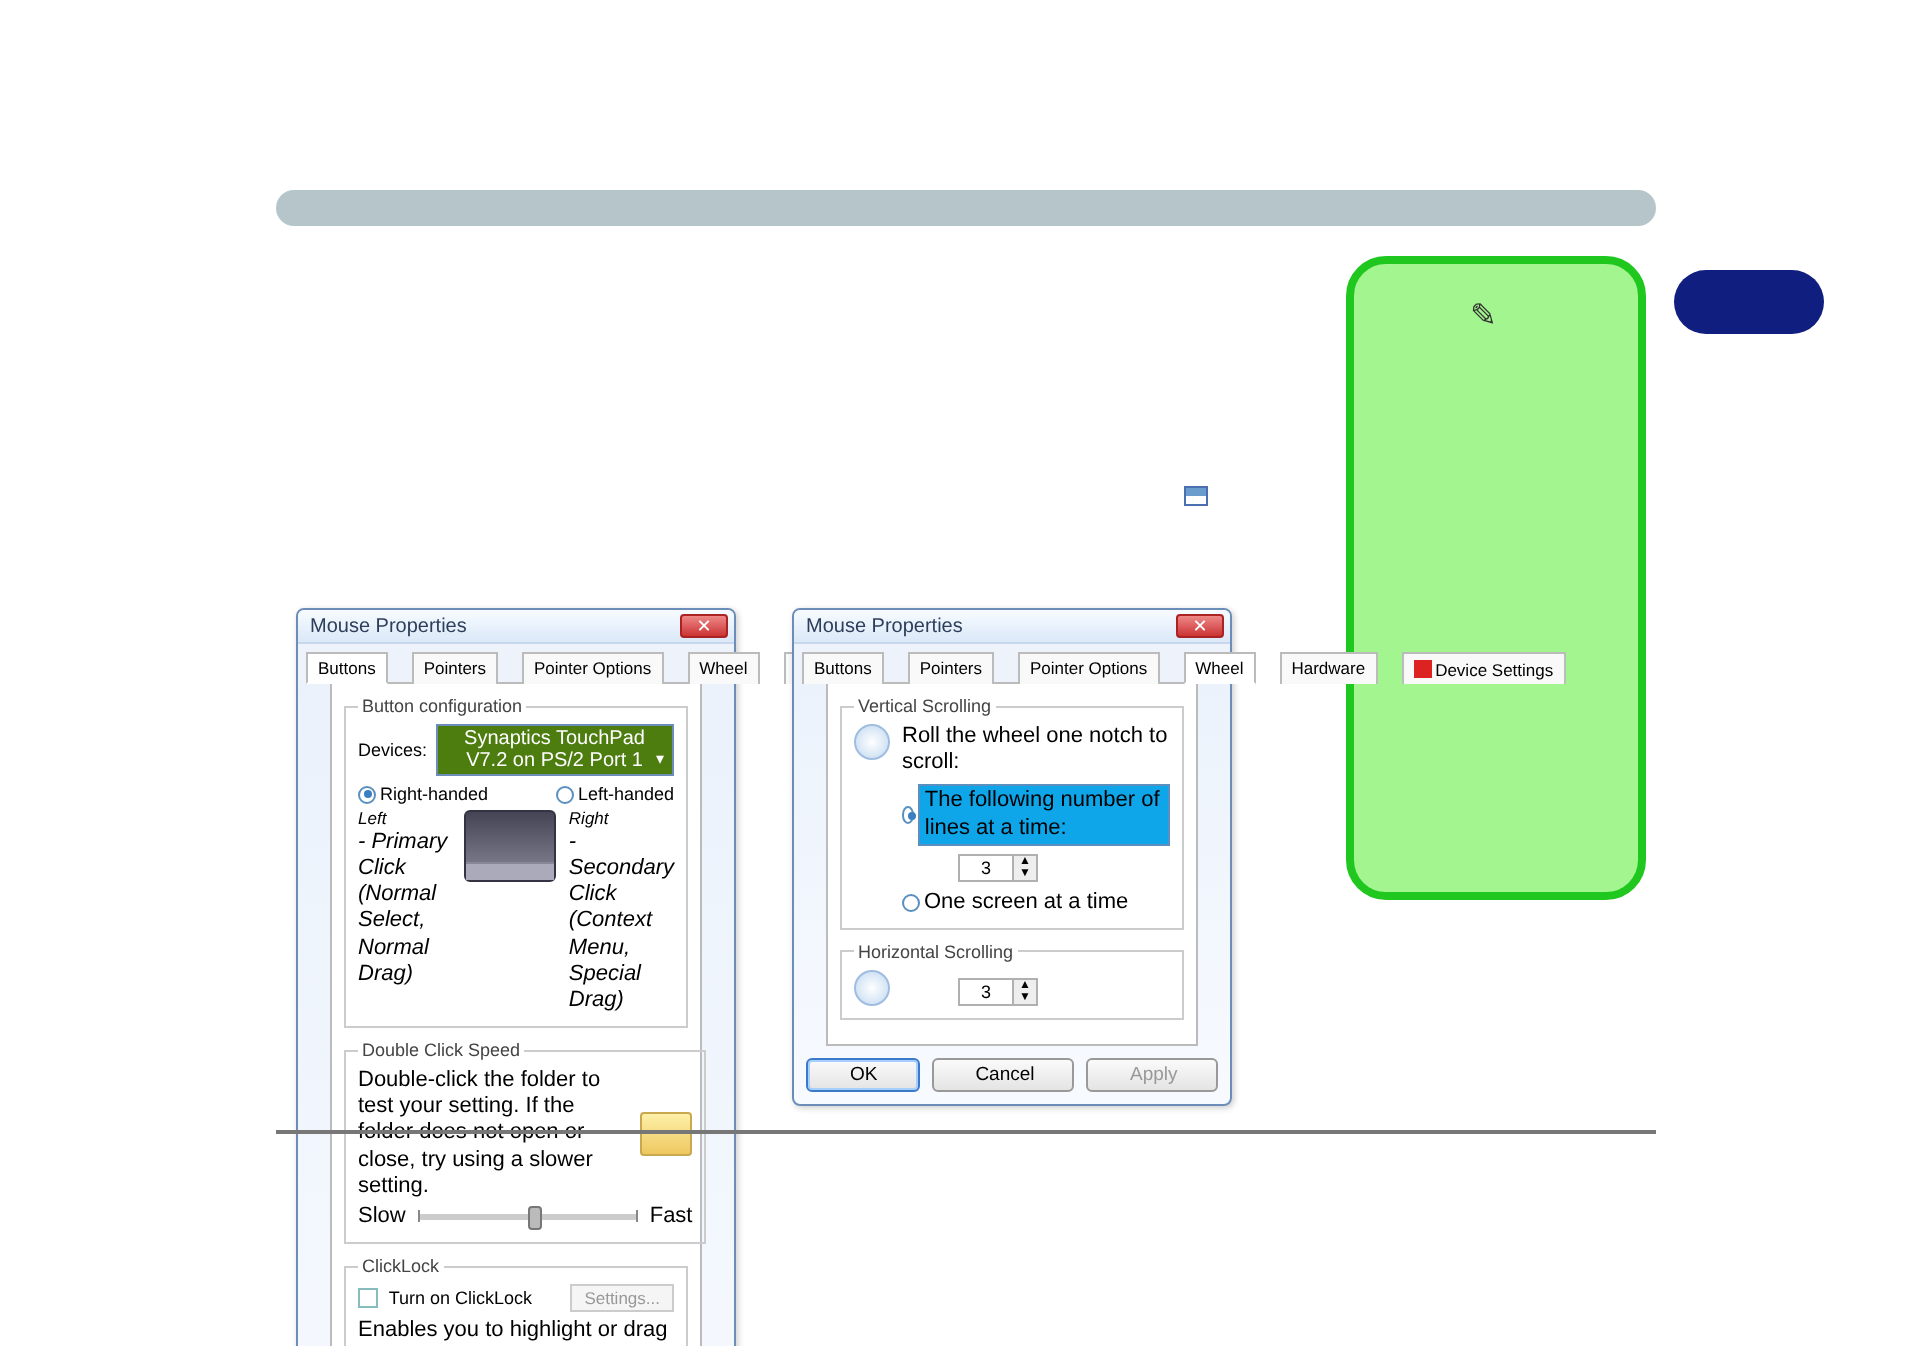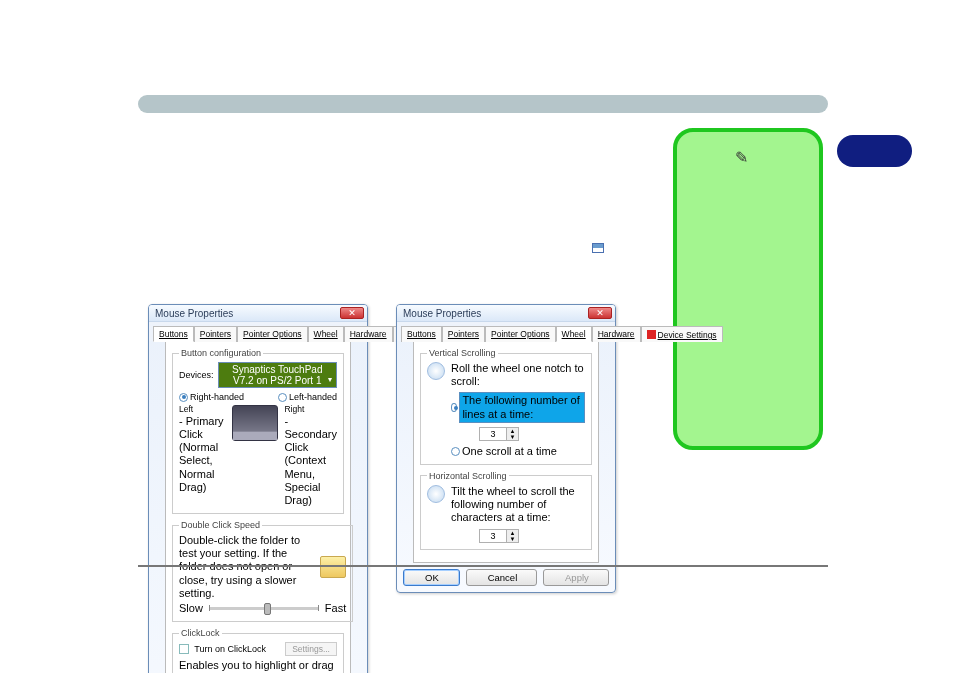--- a/index.html
+++ b/index.html
@@ -91,23 +91,22 @@
     align-items: center;
     justify-content: center;
     color: #fff;
     font-size: 9px;
     line-height: 1;
   }
 
   .tabs {
     display: flex;
     padding: 3px 4px 0 4px;
-    gap: 0;
+    gap: 12px;
     background: #eef3fb;
-    text-decoration: underline;
   }
   .tab {
     font-size: 8.5px;
     padding: 2px 5px;
     background: #f9f9f9;
     border: 1px solid #bbb;
     border-bottom: none;
     position: relative;
     top: 1px;
     cursor: pointer;
@@ -196,20 +195,21 @@
     top: 1.5px; left: 1.5px;
     width: 4px; height: 4px;
     background: #3a7fc0;
     border-radius: 50%;
   }
 
   .hand-cols {
     display: flex;
     gap: 6px;
     margin-top: 3px;
+    font-style: italic;
   }
   .hand-col-text {
     flex: 1;
     font-size: 8.5px;
     line-height: 1.15;
   }
   .touchpad-img {
     width: 46px;
     height: 36px;
     background: linear-gradient(#445, #889);
@@ -484,32 +484,31 @@
             <div class="spinner">
               <input value="3" style="">
               <div class="arrows">
                   <span>▲</span>
                   <span>▼</span>
                 </div>
             </div>
           </div>
           <div class="radio">
             <span class="radio-circle"></span>
-            <span class="mini-text">One scroll at a time</span>
+            <span class="mini-text">One screen at a time</span>
           </div>
         </div>
       </div>
     </fieldset>
 
     <fieldset>
       <legend>Horizontal Scrolling</legend>
       <div style="display:flex; gap:6px; align-items:flex-start;">
         <div class="scrolling-icon"></div>
         <div style="flex:1">
-          <div class="mini-text">Tilt the wheel to scroll the following number of characters at a time:</div>
           <div style="margin: 4px 0 0 28px">
             <div class="spinner">
               <input value="3" style="">
               <div class="arrows">
                   <span>▲</span>
                   <span>▼</span>
                 </div>
             </div>
           </div>
         </div>

